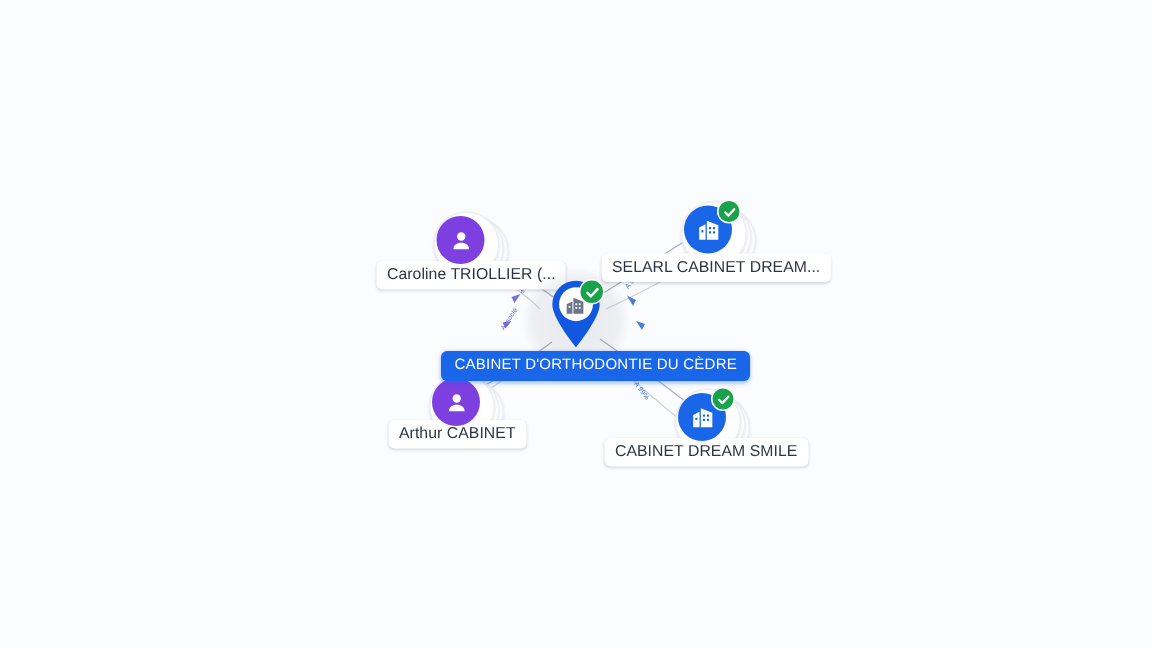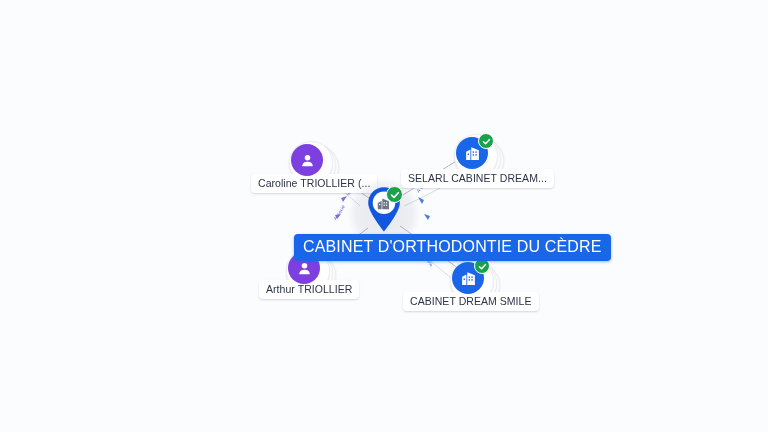--- a/index.html
+++ b/index.html
@@ -125,21 +125,21 @@
     padding: 3px 7px 4px 7px;
     font-size: 10.5px;
     color: #2c3446;
     white-space: nowrap;
     box-shadow: 0 1px 2px rgba(40,50,80,0.18);
     letter-spacing: 0.05px;
   }
   .label.primary {
     background: #1a66e8;
     color: #ffffff;
-    font-size: 16px;
+    font-size: 10px;
     border-radius: 4px;
     padding: 4px 9px 5px 9px;
     box-shadow: 0 1px 3px rgba(26,102,232,0.45);
     letter-spacing: 0.15px;
     z-index: 20;
   }
   .edge-label {
     position: absolute;
     font-size: 4.6px;
     color: #6a63d8;
@@ -234,21 +234,21 @@
         <i class="s2"></i>
         <i class="s1"></i>
     </div>
     <div class="disc person">
       <svg width="17" height="17" viewBox="0 0 24 24" fill="#ffffff">
         <circle cx="12" cy="8" r="3.9"></circle>
         <path d="M4.6 20c0-4.1 3.3-6.2 7.4-6.2s7.4 2.1 7.4 6.2z"></path>
       </svg>
     </div>
   </div>
-  <div class="label" style="left:259px; top:280px;">Arthur TRIOLLIER</div>
+  <div class="label" style="left:259px; top:280px;">Arthur CABINET</div>
 
   <div class="node" style="left:448px; top:259px;">
     <div class="stack">
       <i class="s3"></i>
         <i class="s2"></i>
         <i class="s1"></i>
     </div>
     <div class="disc company">
       <svg width="17" height="17" viewBox="0 0 24 24" fill="#ffffff">
         <path d="M3 21V9.5l6-3.2V21z"></path>

